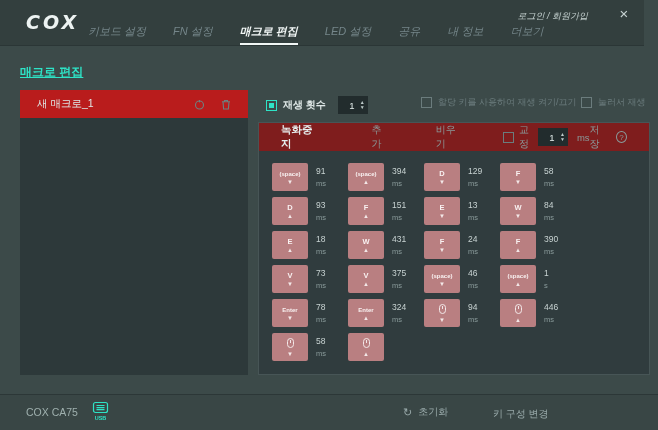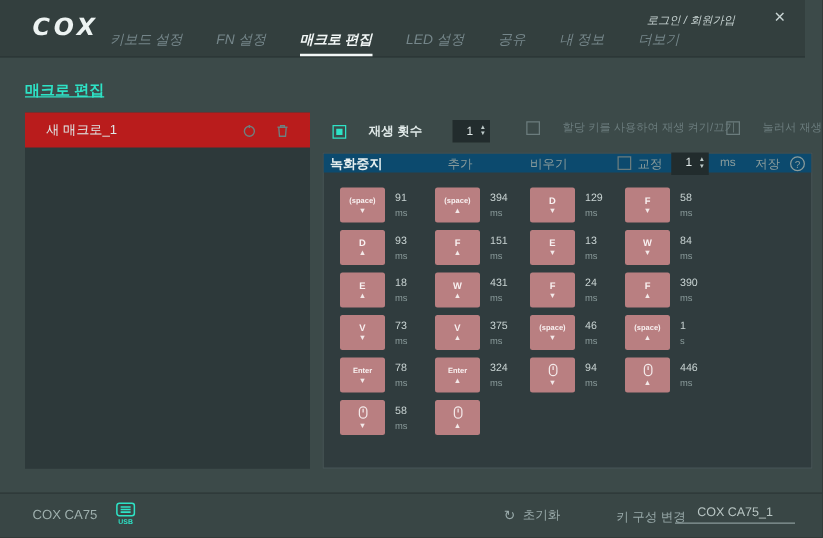--- a/index.html
+++ b/index.html
@@ -21,34 +21,34 @@
   .list-header { height:30px; background:#253030; display:flex; align-items:center; padding:0 13px; }
   .list-header-label { color:#7E8F8F; font-size:10px; }
   .list-header-icons { margin-left:auto; display:flex; gap:15px; align-items:center; }
   .list-item { height:28px; background:#b91c1c; display:flex; align-items:center; padding:0 17px; }
   .list-item-label { color:#DFE8E7; font-size:10.5px; }
   .list-item-icons { margin-left:auto; display:flex; gap:16px; align-items:center; }
   .icon-svg { display:block; }
 
   
   .playrow { position:absolute; left:258px; top:90px; width:392px; height:30px; }
-  .cb-group { position:absolute; display:flex; align-items:center; gap:18px; top:6px; }
+  .cb-group { position:absolute; display:flex; align-items:center; gap:6px; top:6px; }
   .cb { width:11px; height:11px; border:1px solid #6B7C7D; display:inline-block; position:relative; flex:0 0 auto; }
   .cb.checked { border-color:#2EE3C6; }
   .cb.checked::after { content:''; position:absolute; left:2px; top:2px; right:2px; bottom:2px; background:#2EE3C6; }
   .cb-label-bright { color:#DFE8E7; font-size:10px; font-weight:bold; white-space:nowrap; }
   .cb-label-dim { color:#6B7C7D; font-size:9px; white-space:nowrap; }
   .spin { display:flex; align-items:center; background:#222C2D; height:18px; padding:0 3px 0 6px; margin-left:6px; }
   .spin-val { color:#E2EBEA; font-size:9.5px; width:16px; text-align:center; }
   .spin-arrows { display:flex; flex-direction:column; line-height:5px; }
   .spin-arrows span { color:#BFCCCB; font-size:5px; }
 
   
   .editor { position:absolute; left:258px; top:122px; width:392px; height:253px; background:#303C3E; border:1px solid #475556; }
-  .etoolbar { height:15px; background:#0c4a6e; display:flex; align-items:center; padding:0 5px; }
+  .etoolbar { height:28px; background:#7f1d1d; display:flex; align-items:center; padding:0 22px; }
   .tb-stop { color:#E6EFEF; font-size:10.5px; font-weight:bold; }
   .tb-btn { color:#8A9B9B; font-size:10px; }
   .tb-add { margin-left:52px; }
   .tb-clear { margin-left:46px; }
   .tb-fix-group { margin-left:40px; display:flex; align-items:center; gap:5px; }
   .tb-spin { margin-left:2px; }
   .tb-unit { color:#8A9B9B; font-size:9.5px; margin-left:4px; }
   .tb-save { margin-left:auto; }
   .help-circle { width:12px; height:12px; border:1px solid #8A9B9B; border-radius:50%; color:#8A9B9B; font-size:8px; line-height:11px; text-align:center; margin-left:8px; }
 
@@ -417,16 +417,15 @@
             <path d="M4.5 4.5 h8 M4.5 6.6 h8 M4.5 8.7 h8"></path>
           </g>
         </svg>
       <span class="usb-label">USB</span>
     </span>
     <span class="reset-group">
       <span class="reset-icon">↻</span>
       <span class="reset-label">초기화</span>
     </span>
     <span class="cfg-label">키 구성 변경</span>
-    <span class="cfg-value">COX CA75_1</span>
   </div>
 
 </div>
 
 </body></html>

